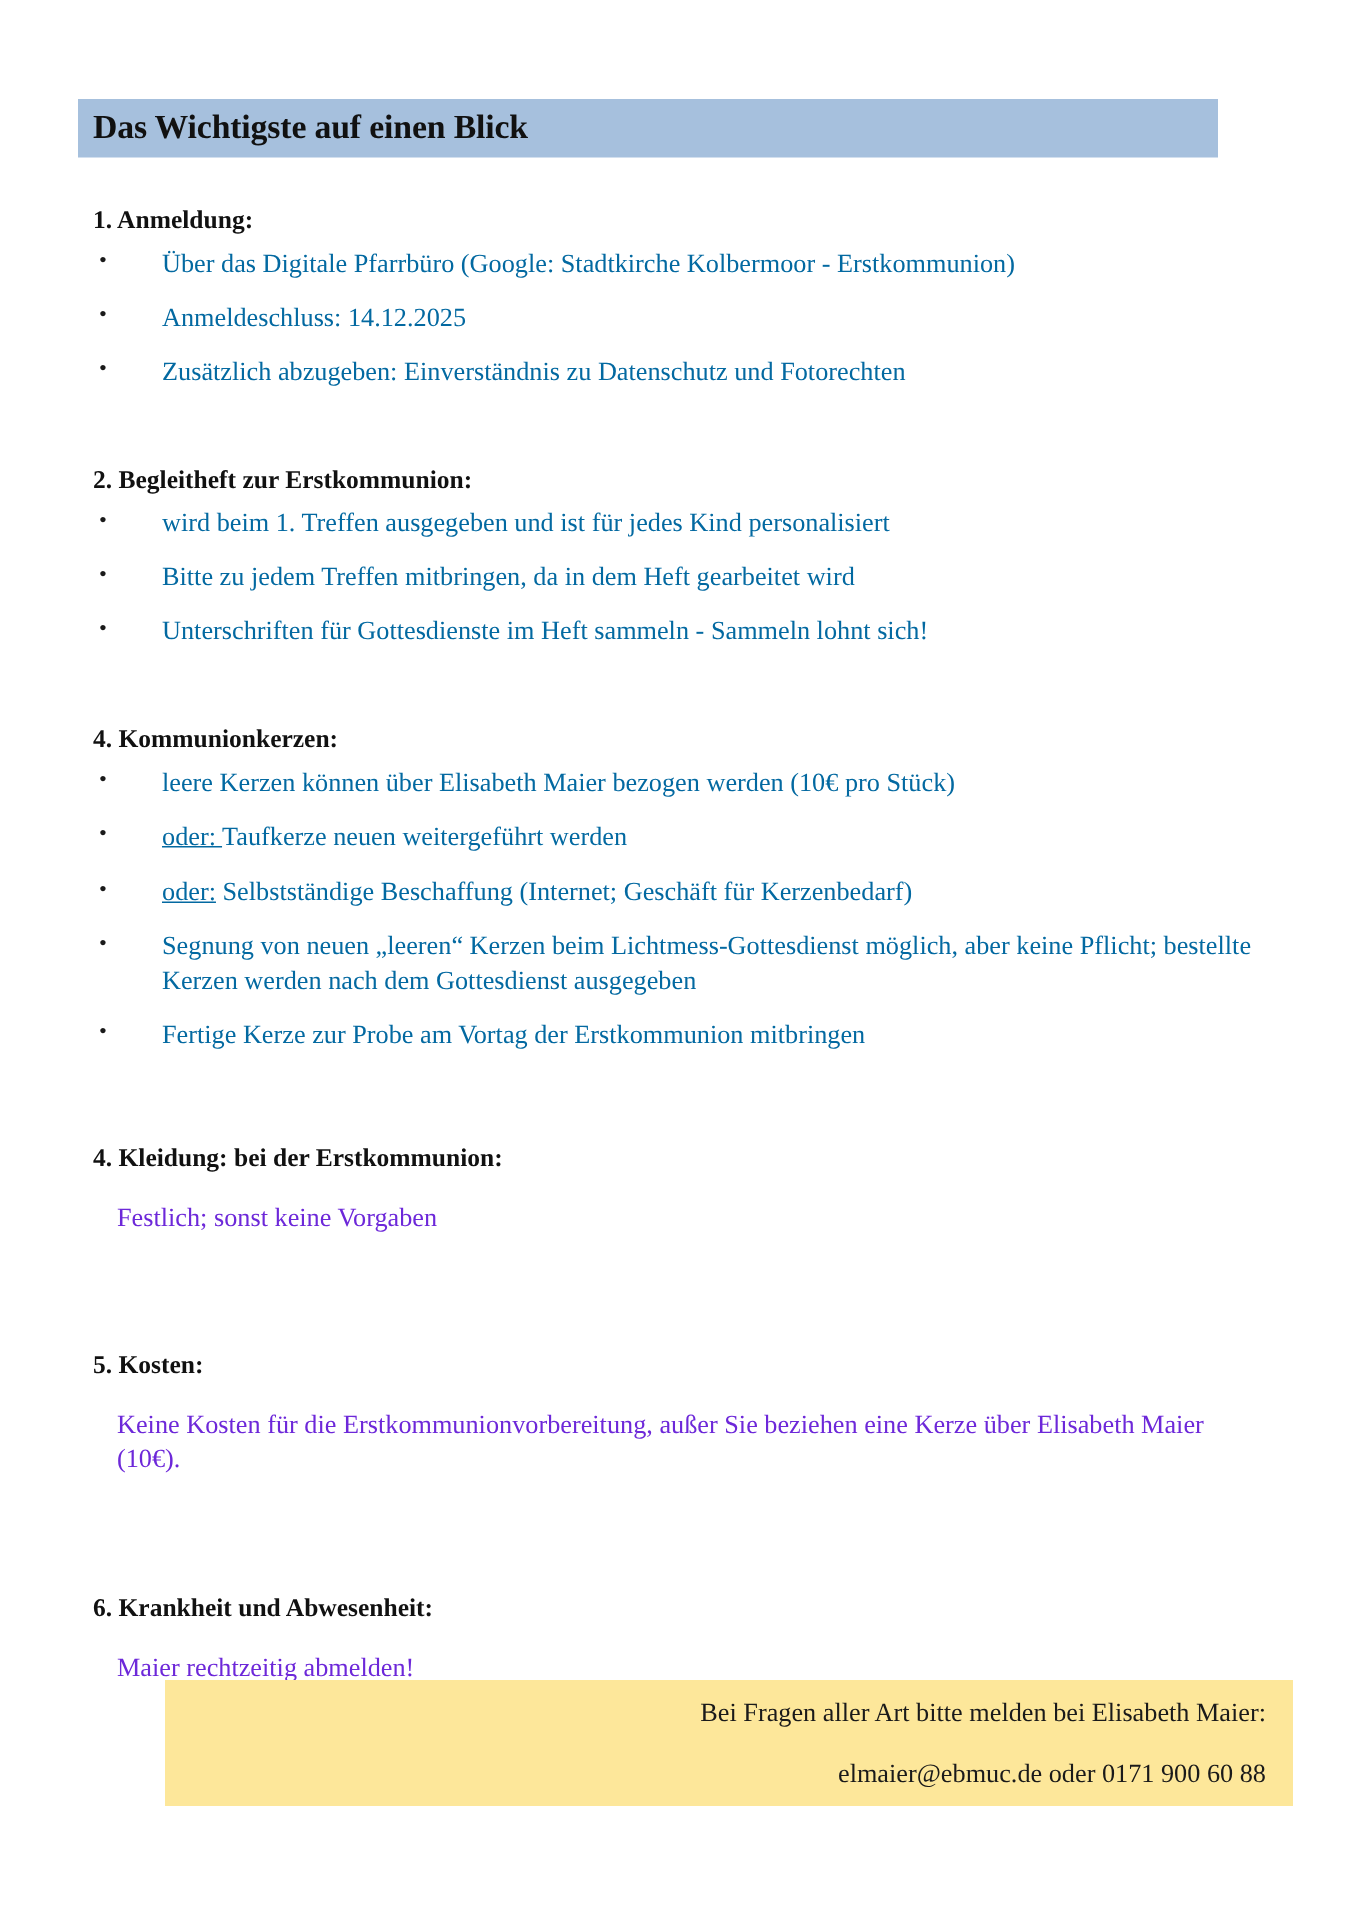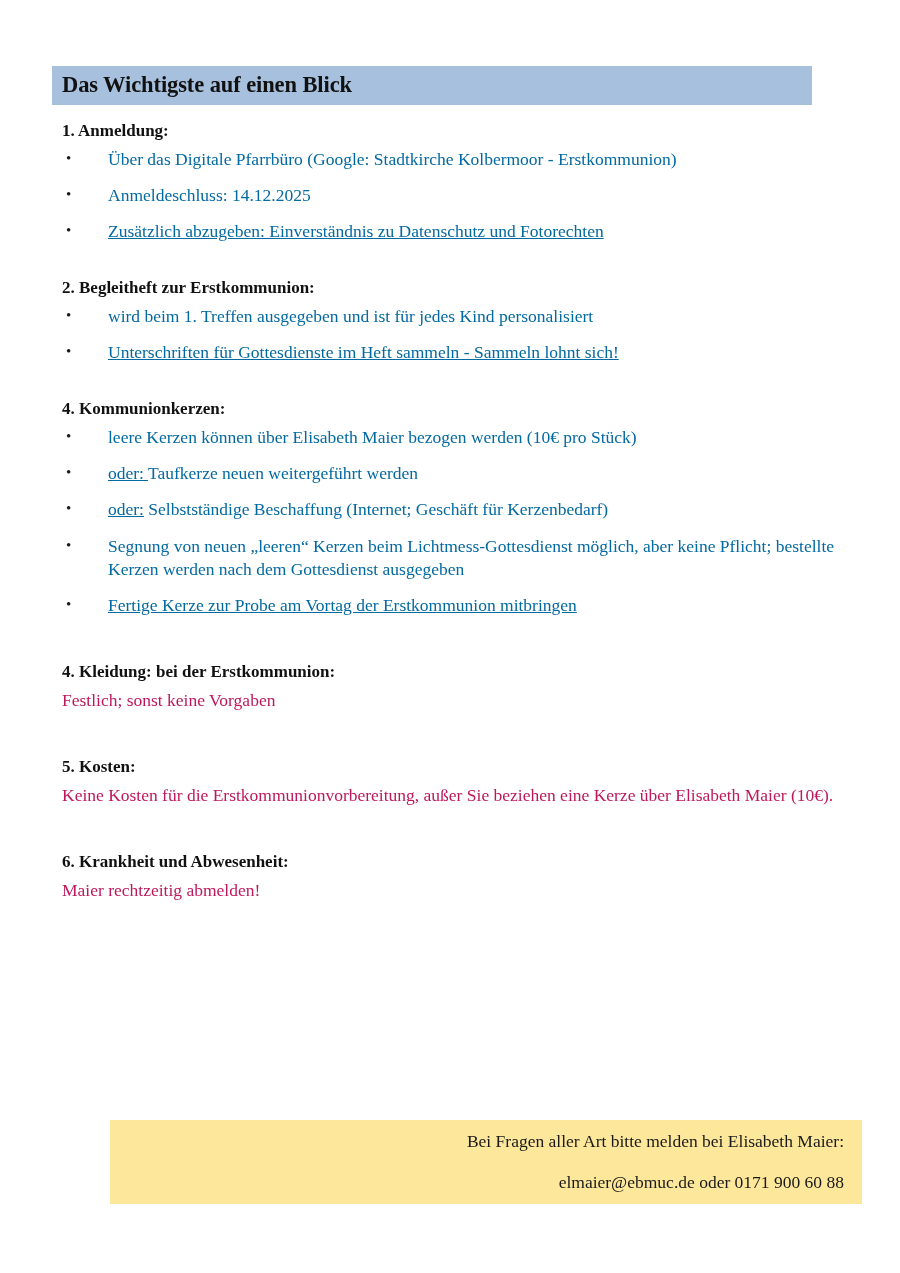--- a/index.html
+++ b/index.html
@@ -53,57 +53,56 @@
   }
 
   .section {
     margin: 0;
   }
 
   .section-heading {
     font-size: 17px;
     font-weight: bold;
     color: #111111;
-    margin: 0 0 5px 0;
+    margin: 16px 0 5px 0;
     line-height: 1.35;
   }
 
   ul.bullets {
     list-style: none;
     margin: 0;
     padding: 0;
   }
 
   ul.bullets > li {
     position: relative;
     padding-left: 46px;
     font-size: 17.5px;
     line-height: 1.32;
     margin: 0 0 13px 0;
     color: #0369a1;
   }
   ul.bullets > li:last-child {
     margin-bottom: 0;
-    text-decoration: underline;
   }
   ul.bullets > li::before {
     content: "\2022";
     position: absolute;
     left: 4px;
     top: -1px;
     font-size: 15px;
     line-height: 1.5;
     color: #1a1a1a;
   }
 
   .para {
     font-size: 17.5px;
     line-height: 1.33;
-    margin: 0;
-    color: #be185d;
+    margin: 16px;
+    color: #6d28d9;
   }
 
   .u { text-decoration: underline; }
   .gap-md { height: 34px; }
   .gap-lg { height: 44px; }
 
   
   .footer-box {
     position: absolute;
     left: 110px;
@@ -156,20 +155,23 @@
 
     <div class="gap-md"></div>
 
     <div class="section">
       <div class="section-heading">2. Begleitheft zur Erstkommunion:</div>
       <ul class="bullets">
         <li>
           <span>wird beim 1. Treffen ausgegeben und ist für jedes Kind personalisiert</span>
         </li>
         <li>
+          <span>Bitte zu jedem Treffen mitbringen, da in dem Heft gearbeitet wird</span>
+        </li>
+        <li>
           <span>Unterschriften für Gottesdienste im Heft sammeln - Sammeln lohnt sich!</span>
         </li>
       </ul>
     </div>
 
     <div class="gap-md"></div>
 
     <div class="section">
       <div class="section-heading">4. Kommunionkerzen:</div>
       <ul class="bullets">

